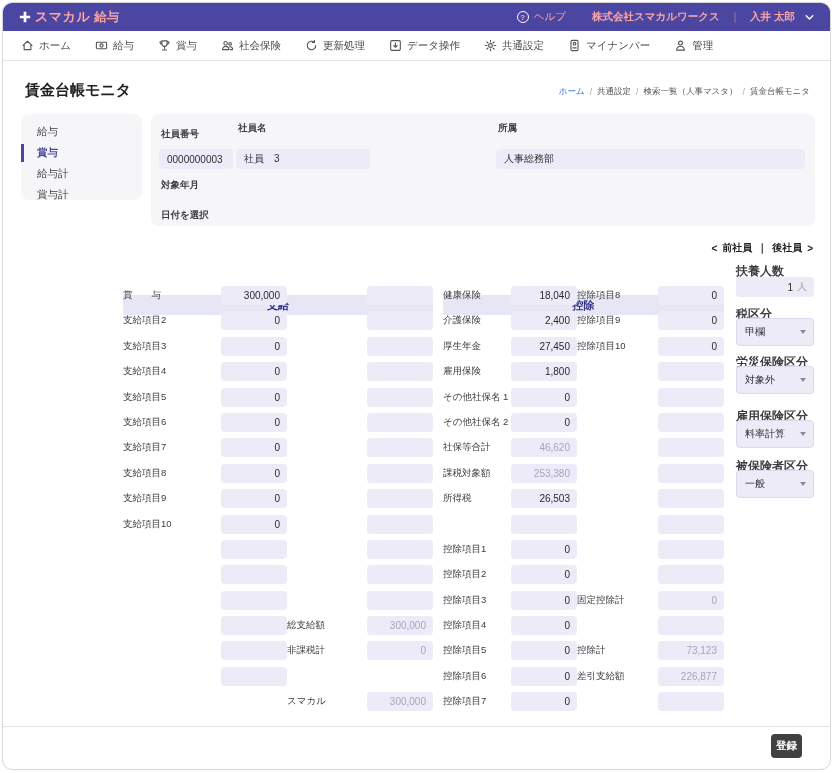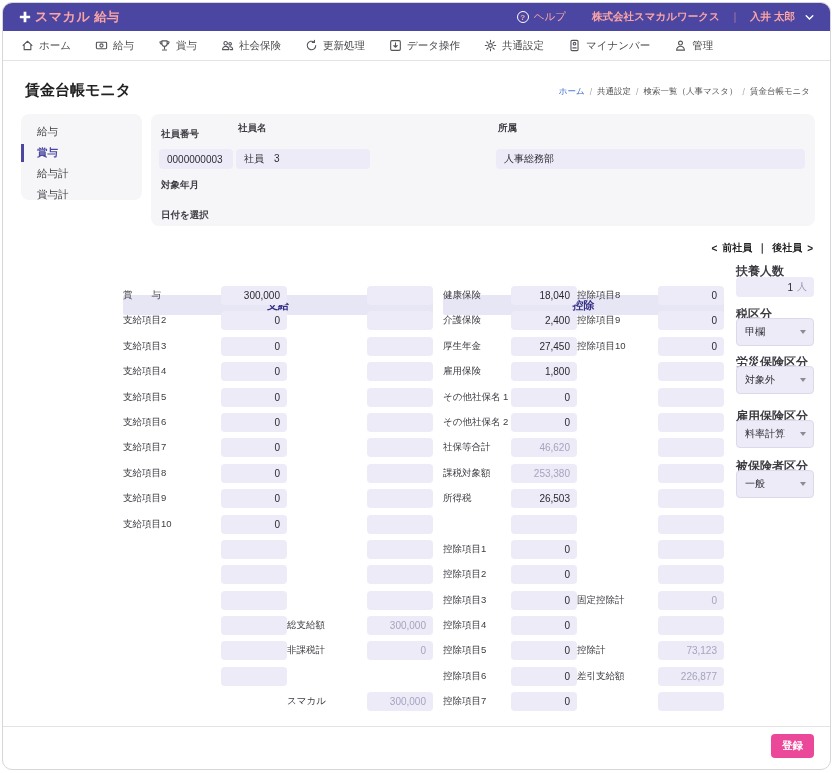--- a/index.html
+++ b/index.html
@@ -83,21 +83,21 @@
   .panel-label { position:absolute; font-size:12px; color:#3C3C42; font-weight:700; }
   .dep-field { left:733px; top:274px; width:78px; height:20px; background:#ECEBF7; border-radius:4px;
                display:flex; align-items:center; justify-content:flex-end; padding:0 7px; font-size:10px; color:#2A2A30; }
   .dep-unit { color:#9A98B0; margin-left:4px; }
   .panel-select { position:absolute; left:733px; width:78px; height:28px; background:#ECEBF7; border:1px solid #DBD9EC;
                   border-radius:4px; display:flex; align-items:center; padding:10px 8px; font-size:10px; color:#2E2E34; cursor:pointer; }
   .panel-select .tri { right:7px; border-top-color:#8A8A95; }
 
   
   .footer-line { left:0; top:723px; width:829px; height:0; border-top:1px solid #E3E3E6; }
-  .submit-btn { left:768px; top:731px; width:43px; height:24px; background:#ec4899; color:#fff; border:none;
+  .submit-btn { left:768px; top:731px; width:31px; height:24px; background:#404040; color:#fff; border:none;
                 border-radius:4px; font-size:10.5px; font-weight:700; cursor:pointer;
                 font-family:"Liberation Sans","DejaVu Sans",sans-serif; display:flex; align-items:center; justify-content:center; }
 </style>
 </head>
 <body>
 
 <div class="window">
 
   <div class="appbar">
     <div class="logo">

